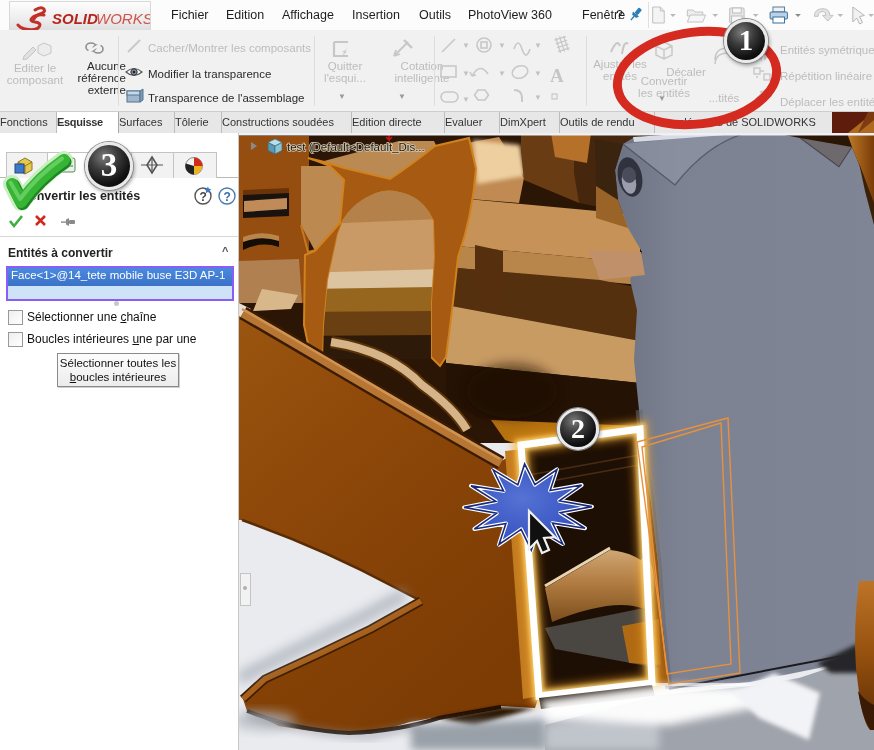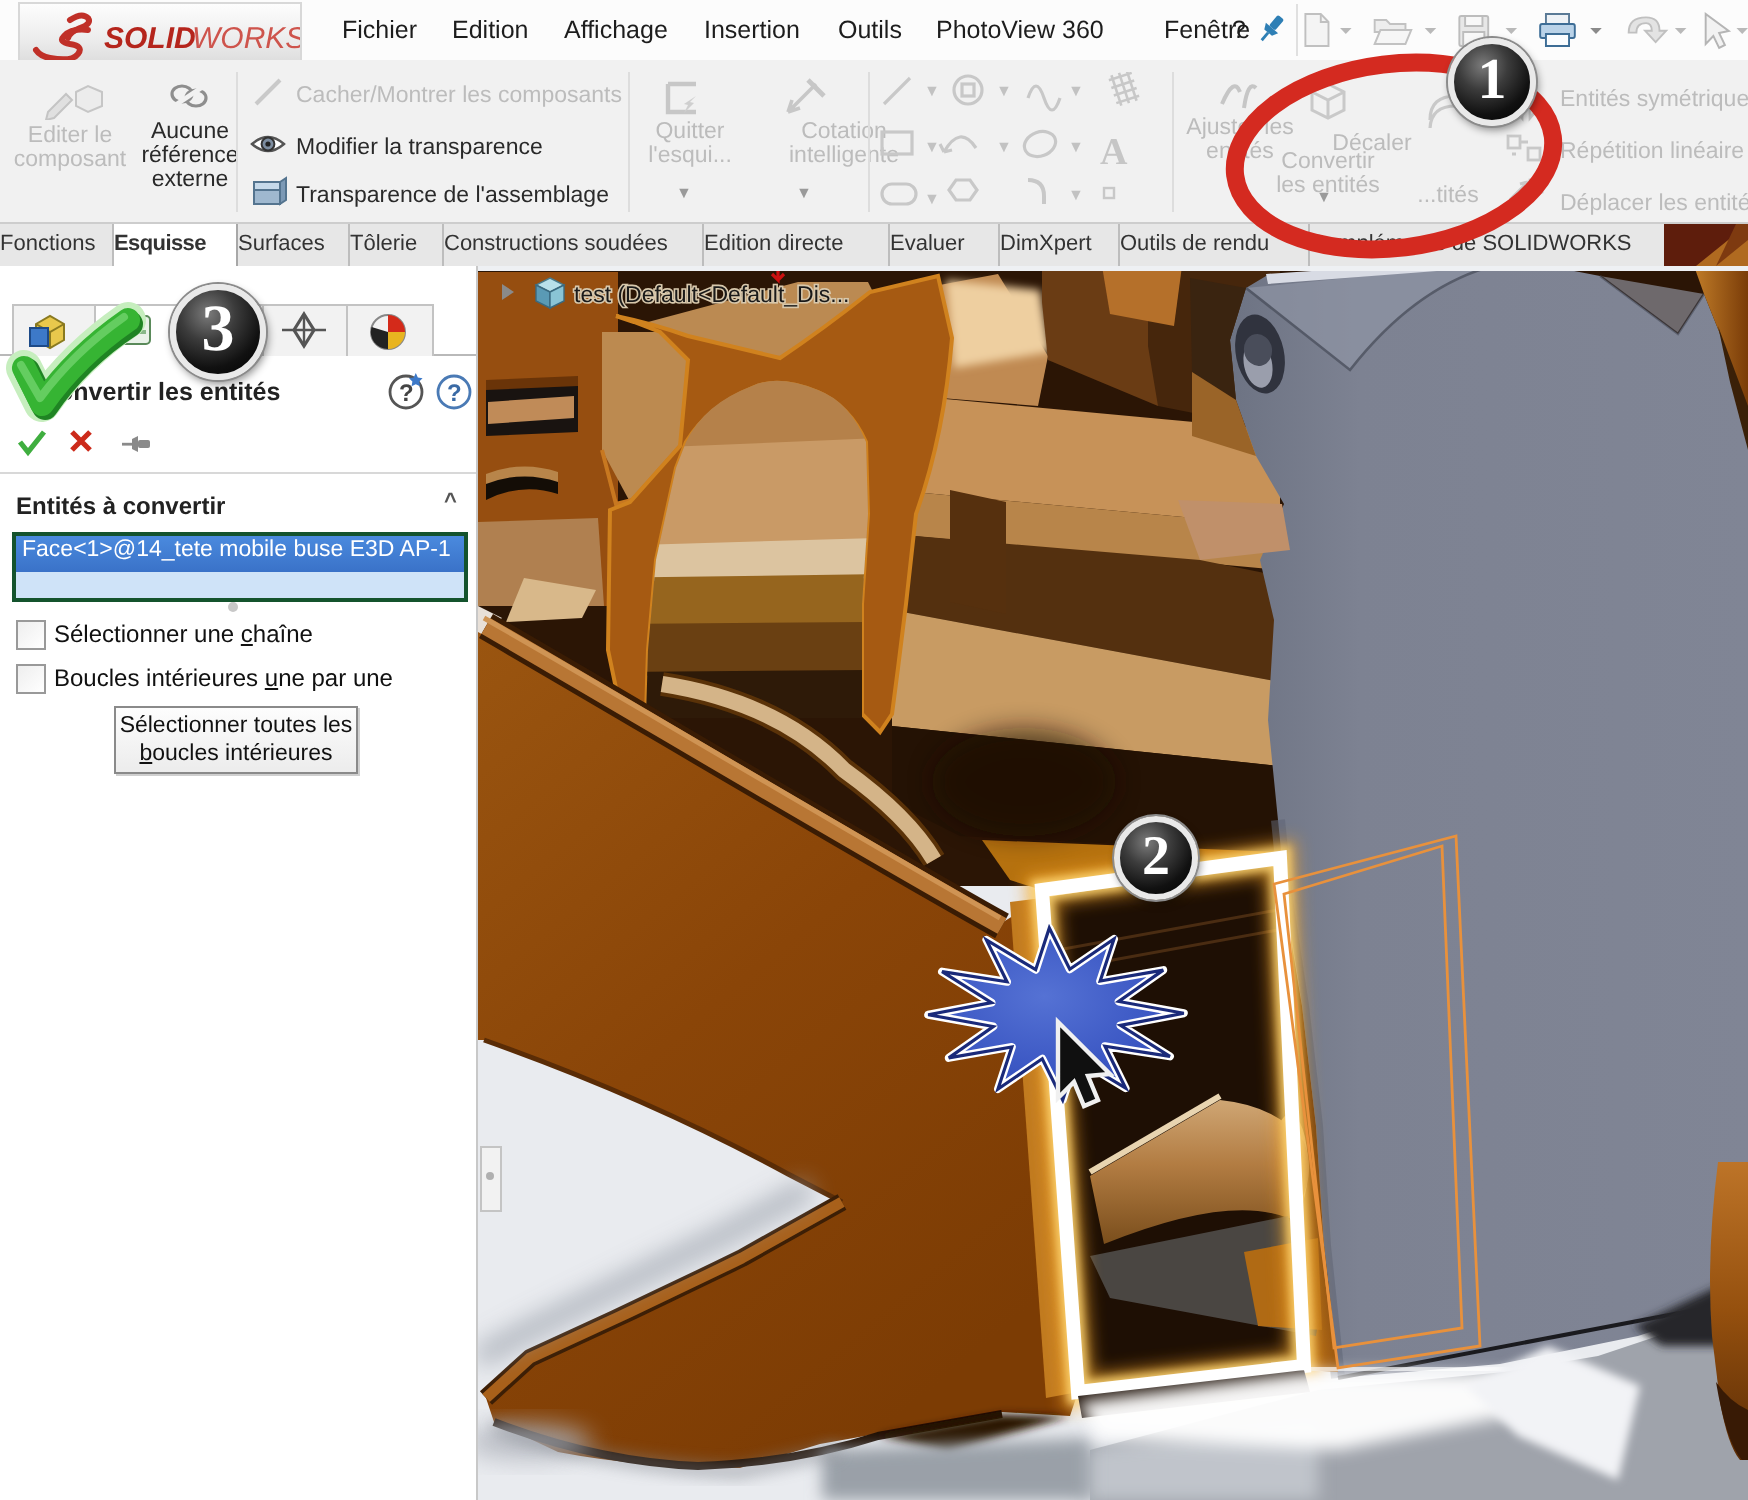--- a/index.html
+++ b/index.html
@@ -92,21 +92,21 @@
 <svg class="abs" style="left:20px;top:40px" width="36" height="20" viewBox="0 0 36 20">
   <path d="M4 16 l9 -9 l3 3 l-9 9 l-4 1 z" fill="#e0e0e0" stroke="#c4c4c4"></path>
   <path d="M18 6 l6 -3 l7 3 v7 l-7 3 l-6 -3 z" fill="#ececec" stroke="#c6c6c6"></path>
 </svg>
 <div class="abs gtxt" style="left:6px;top:62px;width:58px;">Editer le<br>composant</div>
 <svg class="abs" style="left:84px;top:40px" width="22" height="16" viewBox="0 0 22 16">
   <ellipse cx="7" cy="7" rx="5" ry="4" fill="none" stroke="#8e8e8e" stroke-width="1.6"></ellipse>
   <ellipse cx="14" cy="9" rx="5" ry="4" fill="none" stroke="#8e8e8e" stroke-width="1.6"></ellipse>
   <line x1="3" y1="13" x2="18" y2="3" stroke="#f1f1f1" stroke-width="2.4"></line>
 </svg>
-<div class="abs btxt" style="left:64px;top:60px;width:62px;text-align:center;">Aucune<br>référence<br>externe</div>
+<div class="abs btxt" style="left:64px;top:60px;width:62px;text-align:right;">Aucune<br>référence<br>externe</div>
 <div class="abs sep" style="left:118px;"></div>
 
 <svg class="abs" style="left:126px;top:38px" width="18" height="16" viewBox="0 0 18 16">
   <line x1="2" y1="14" x2="14" y2="2" stroke="#c9c9c9" stroke-width="2"></line>
 </svg>
 <div class="abs gtxt" style="left:148px;top:42px;">Cacher/Montrer les composants</div>
 <svg class="abs" style="left:124px;top:64px" width="20" height="17" viewBox="0 0 20 17">
   <path d="M2 8 Q10 1 18 8 Q10 15 2 8 z" fill="#fff" stroke="#555" stroke-width="1.2"></path>
   <circle cx="10" cy="8" r="3.2" fill="#7d8da0" stroke="#333"></circle>
   <circle cx="10" cy="8" r="1.3" fill="#222"></circle>
@@ -260,21 +260,21 @@
       <rect x="6" y="1" width="4" height="6" rx="1"></rect>
       <path d="M4 7 h8 l-1.5 3 h-5z"></path>
       <rect x="7.4" y="10" width="1.4" height="5"></rect>
     </g>
   </svg>
   <div class="abs" style="left:0;top:103px;width:238px;height:1px;background:#d8d8d8;"></div>
 
   <div class="abs" style="left:8px;top:113px;font-size:12px;font-weight:bold;color:#222;">Entités à convertir</div>
   <div class="abs" style="left:222px;top:112px;font-size:11px;color:#555;font-weight:bold;">^</div>
 
-  <div class="abs" style="left:6px;top:133px;width:224px;height:31px;border:2px solid #14532d;background:#cfe3f8;">
+  <div class="abs" style="left:6px;top:133px;width:224px;height:31px;border:2px solid #8b5cf6;background:#cfe3f8;">
     <div style="height:17px;background:linear-gradient(180deg,#4a8ade,#3a72c8);color:#fff;font-size:11.5px;padding:1px 1px 0 3px;white-space:nowrap;overflow:hidden;">Face&lt;1&gt;@14_tete mobile buse E3D AP-1</div>
   </div>
   <circle class="abs" style="left:114px;top:168px;width:5px;height:5px;border-radius:50%;background:#c8c8c8;"></circle>
 
   <div class="abs" style="left:8px;top:177px;width:13px;height:13px;border:1px solid #999;background:linear-gradient(135deg,#eee,#fff);"></div>
   <div class="abs" style="left:27px;top:177px;font-size:12px;color:#111;">Sélectionner une <u>c</u>haîne</div>
   <div class="abs" style="left:8px;top:199px;width:13px;height:13px;border:1px solid #999;background:linear-gradient(135deg,#eee,#fff);"></div>
   <div class="abs" style="left:27px;top:199px;font-size:12px;color:#111;">Boucles intérieures <u>u</u>ne par une</div>
 
   <div class="abs" style="left:57px;top:220px;width:120px;height:30px;border:1px solid #8a8a8a;background:linear-gradient(180deg,#fdfdfd,#ececec);box-shadow:1px 1px 0 #cfcfcf;font-size:11.5px;color:#111;text-align:center;line-height:14px;padding-top:2px;">Sélectionner toutes les<br><u>b</u>oucles intérieures</div>

